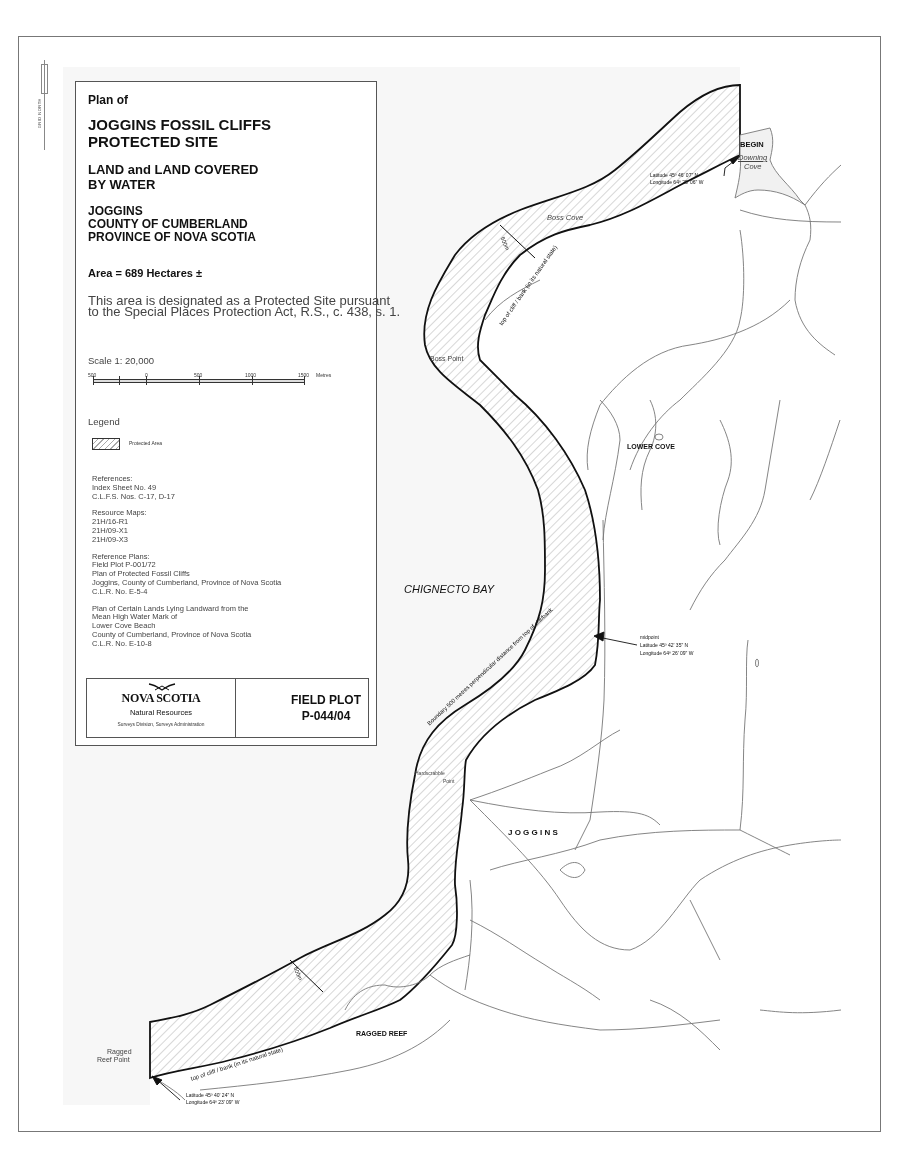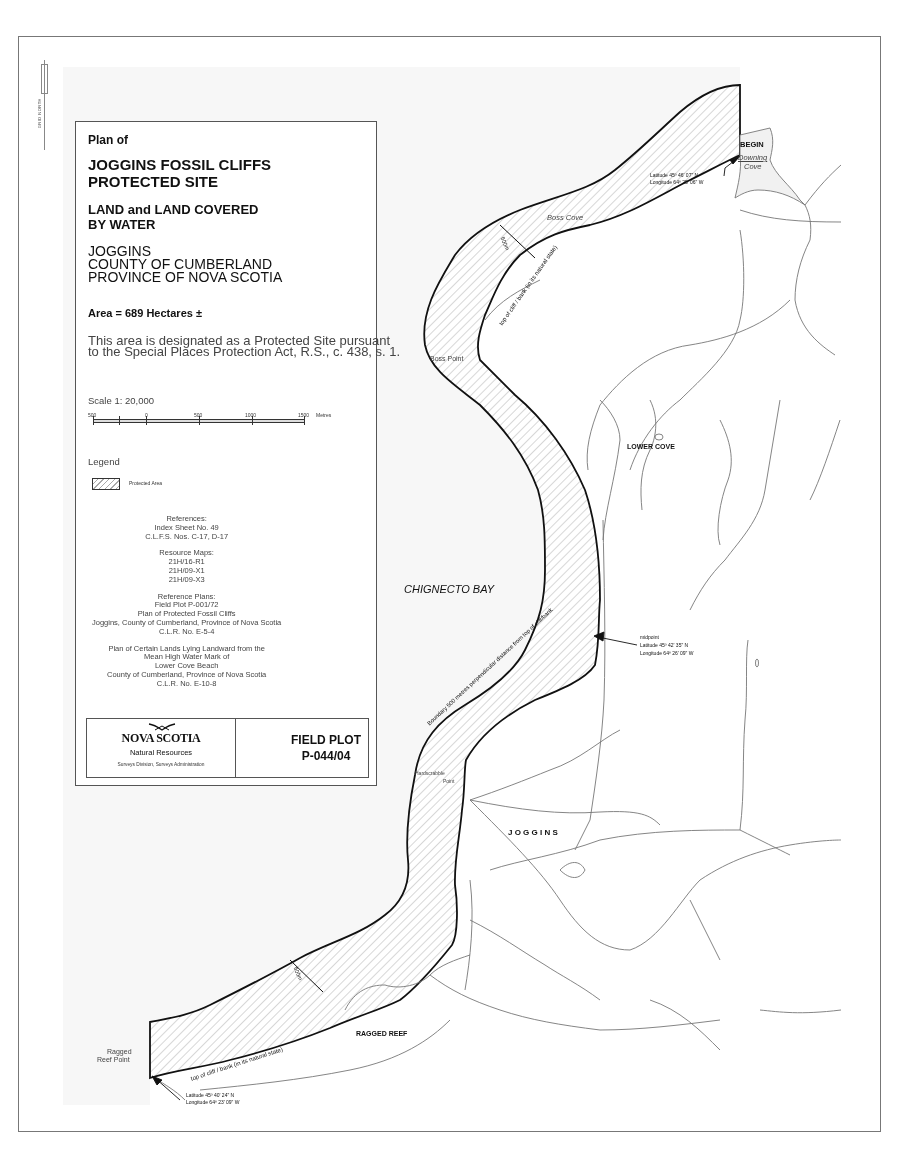--- a/index.html
+++ b/index.html
@@ -3,38 +3,38 @@
 <meta charset="utf-8">
 <style>
   html, body { margin:0; padding:0; background:#ffffff; }
   body { width:900px; height:1170px; position:relative; overflow:hidden; font-family:"Liberation Sans", sans-serif; color:#111; }
   .sheet { position:absolute; left:18px; top:36px; width:863px; height:1096px; border:1px solid #777; box-sizing:border-box; background:#fff; }
   .north { position:absolute; left:41px; top:64px; width:7px; height:30px; border:1px solid #888; box-sizing:border-box; }
   .north-line { position:absolute; left:44px; top:60px; width:1px; height:90px; background:#888; }
   .north-label { position:absolute; left:37px; top:98px; font-size:4px; writing-mode:vertical-rl; transform:rotate(180deg); color:#444; letter-spacing:0.5px; }
   .mapbg { position:absolute; left:63px; top:67px; width:778px; height:1038px; background:#f7f7f7; }
   svg.map { position:absolute; left:0; top:0; }
-  .titleblock { position:absolute; left:75px; top:81px; width:302px; height:665px; background:#fff; border:1px solid #555; box-sizing:border-box;margin-top:40px; }
+  .titleblock { position:absolute; left:75px; top:81px; width:302px; height:665px; background:#fff; border:1px solid #555; box-sizing:border-box; }
   .tb { position:absolute; left:12px; white-space:nowrap; }
   .plan-of { top:11px; font-size:12px; font-weight:bold; }
   .t-main { top:34px; font-size:15px; font-weight:bold; line-height:17px; }
   .t-sub { top:80px; font-size:13px; font-weight:bold; line-height:15px; }
-  .t-loc { top:123px; font-size:14px; font-weight:normal; line-height:13px; }
+  .t-loc { top:123px; font-size:12px; font-weight:bold; line-height:13px; }
   .t-area { top:185px; font-size:11px; font-weight:bold;text-align:right; }
   .t-desc { top:213px; font-size:13px; color:#444; line-height:11px; }
   .t-scale { top:273px; font-size:9.5px; color:#444; }
   .scalebar { position:absolute; left:17px; top:297px; width:212px; height:4px; border:1px solid #333; background:#ddd; box-sizing:border-box; }
   .tick { position:absolute; top:294px; width:1px; height:9px; background:#333; }
   .tlab { position:absolute; top:290px; font-size:5px; color:#333; }
   .t-legend { top:334px; font-size:9.5px; color:#444; }
   .legend-swatch { position:absolute; left:16px; top:356px; width:28px; height:12px; border:1px solid #333; box-sizing:border-box;
      background: repeating-linear-gradient(135deg, #fff 0 3px, #aaa 3px 4px); }
   .legend-label { position:absolute; left:53px; top:358px; font-size:5px; color:#333; }
   .refs { position:absolute; left:16px; top:393px; font-size:7.5px; color:#444; line-height:8.8px; }
-  .refs p { margin:0 0 8px 0;text-align:center; }
+  .refs p { margin:0 0 8px 0; }
   .stamp { position:absolute; left:10px; top:596px; width:283px; height:60px; border:1px solid #555; box-sizing:border-box; display:flex;gap:48px; }
   .stamp-left { width:148px; border-right:1px solid #555; position:relative; }
   .stamp-right { flex:1; display:flex; flex-direction:column; align-items:center; justify-content:center; font-weight:bold; font-size:12px; line-height:16px; }
   .ns-logo { position:absolute; left:0; width:100%; top:12px; text-align:center; font-family:"Liberation Serif", serif; font-weight:bold; font-size:12px; letter-spacing:-0.3px; }
   .ns-dept { position:absolute; left:0; width:100%; top:29px; text-align:center; font-size:7.5px; }
   .ns-div { position:absolute; left:0; width:100%; top:43px; text-align:center; font-size:4.8px; color:#333; }
   .lbl { position:absolute; white-space:nowrap; }
 </style>
 </head>
 <body>

